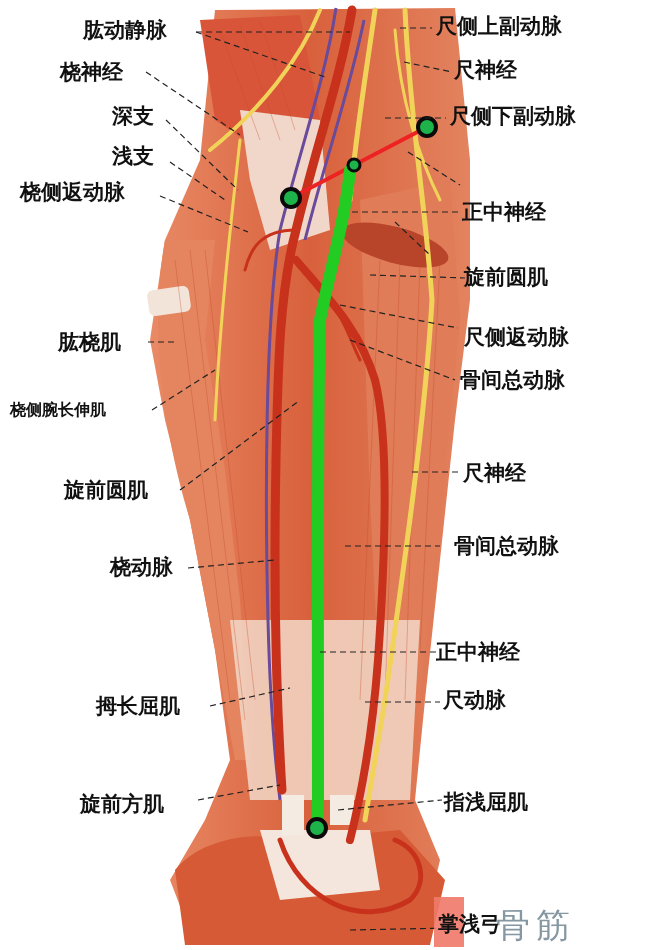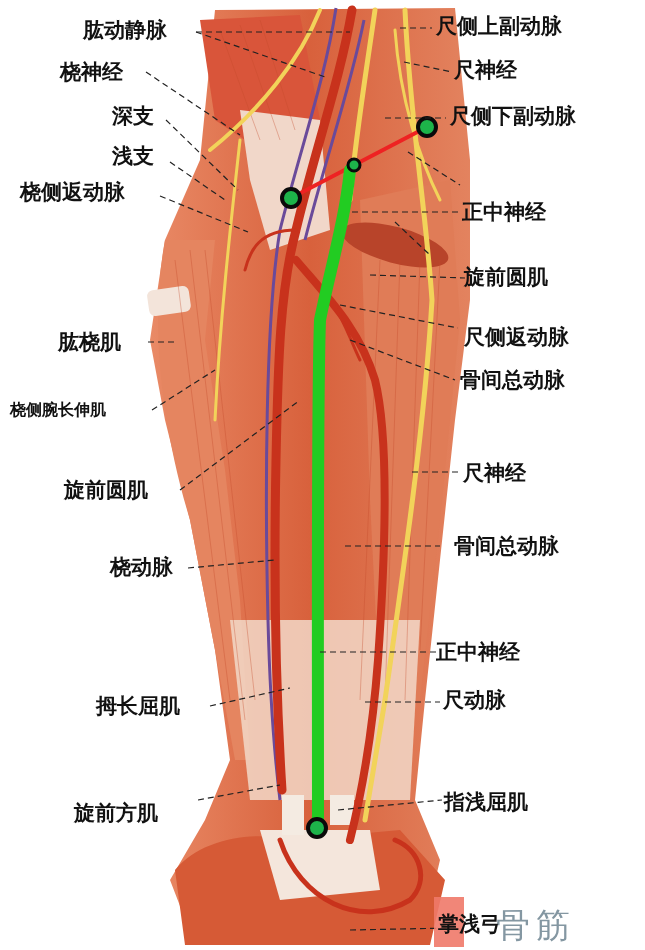--- a/index.html
+++ b/index.html
@@ -145,21 +145,21 @@
   <div class="label big" style="left:83px;top:20px;">肱动静脉</div>
   <div class="label big" style="left:60px;top:62px;">桡神经</div>
   <div class="label big" style="left:112px;top:106px;">深支</div>
   <div class="label big" style="left:112px;top:146px;">浅支</div>
   <div class="label big" style="left:20px;top:182px;">桡侧返动脉</div>
   <div class="label big" style="left:58px;top:332px;">肱桡肌</div>
   <div class="label small" style="left:10px;top:402px;">桡侧腕长伸肌</div>
   <div class="label big" style="left:64px;top:480px;">旋前圆肌</div>
   <div class="label big" style="left:98px;top:557px;margin-left:12px;">桡动脉</div>
   <div class="label big" style="left:96px;top:696px;">拇长屈肌</div>
-  <div class="label big" style="left:74px;top:794px;margin-top:9px;">旋前方肌</div>
+  <div class="label big" style="left:80px;top:794px;">旋前方肌</div>
 
   <div class="label big" style="left:436px;top:16px;">尺侧上副动脉</div>
   <div class="label big" style="left:454px;top:60px;">尺神经</div>
   <div class="label big" style="left:450px;top:106px;">尺侧下副动脉</div>
   <div class="label big" style="left:462px;top:202px;">正中神经</div>
   <div class="label big" style="left:464px;top:267px;">旋前圆肌</div>
   <div class="label big" style="left:464px;top:328px;font-family:Liberation Mono, monospace;">尺侧返动脉</div>
   <div class="label big" style="left:460px;top:370px;">骨间总动脉</div>
   <div class="label big" style="left:463px;top:463px;">尺神经</div>
   <div class="label big" style="left:454px;top:536px;">骨间总动脉</div>

